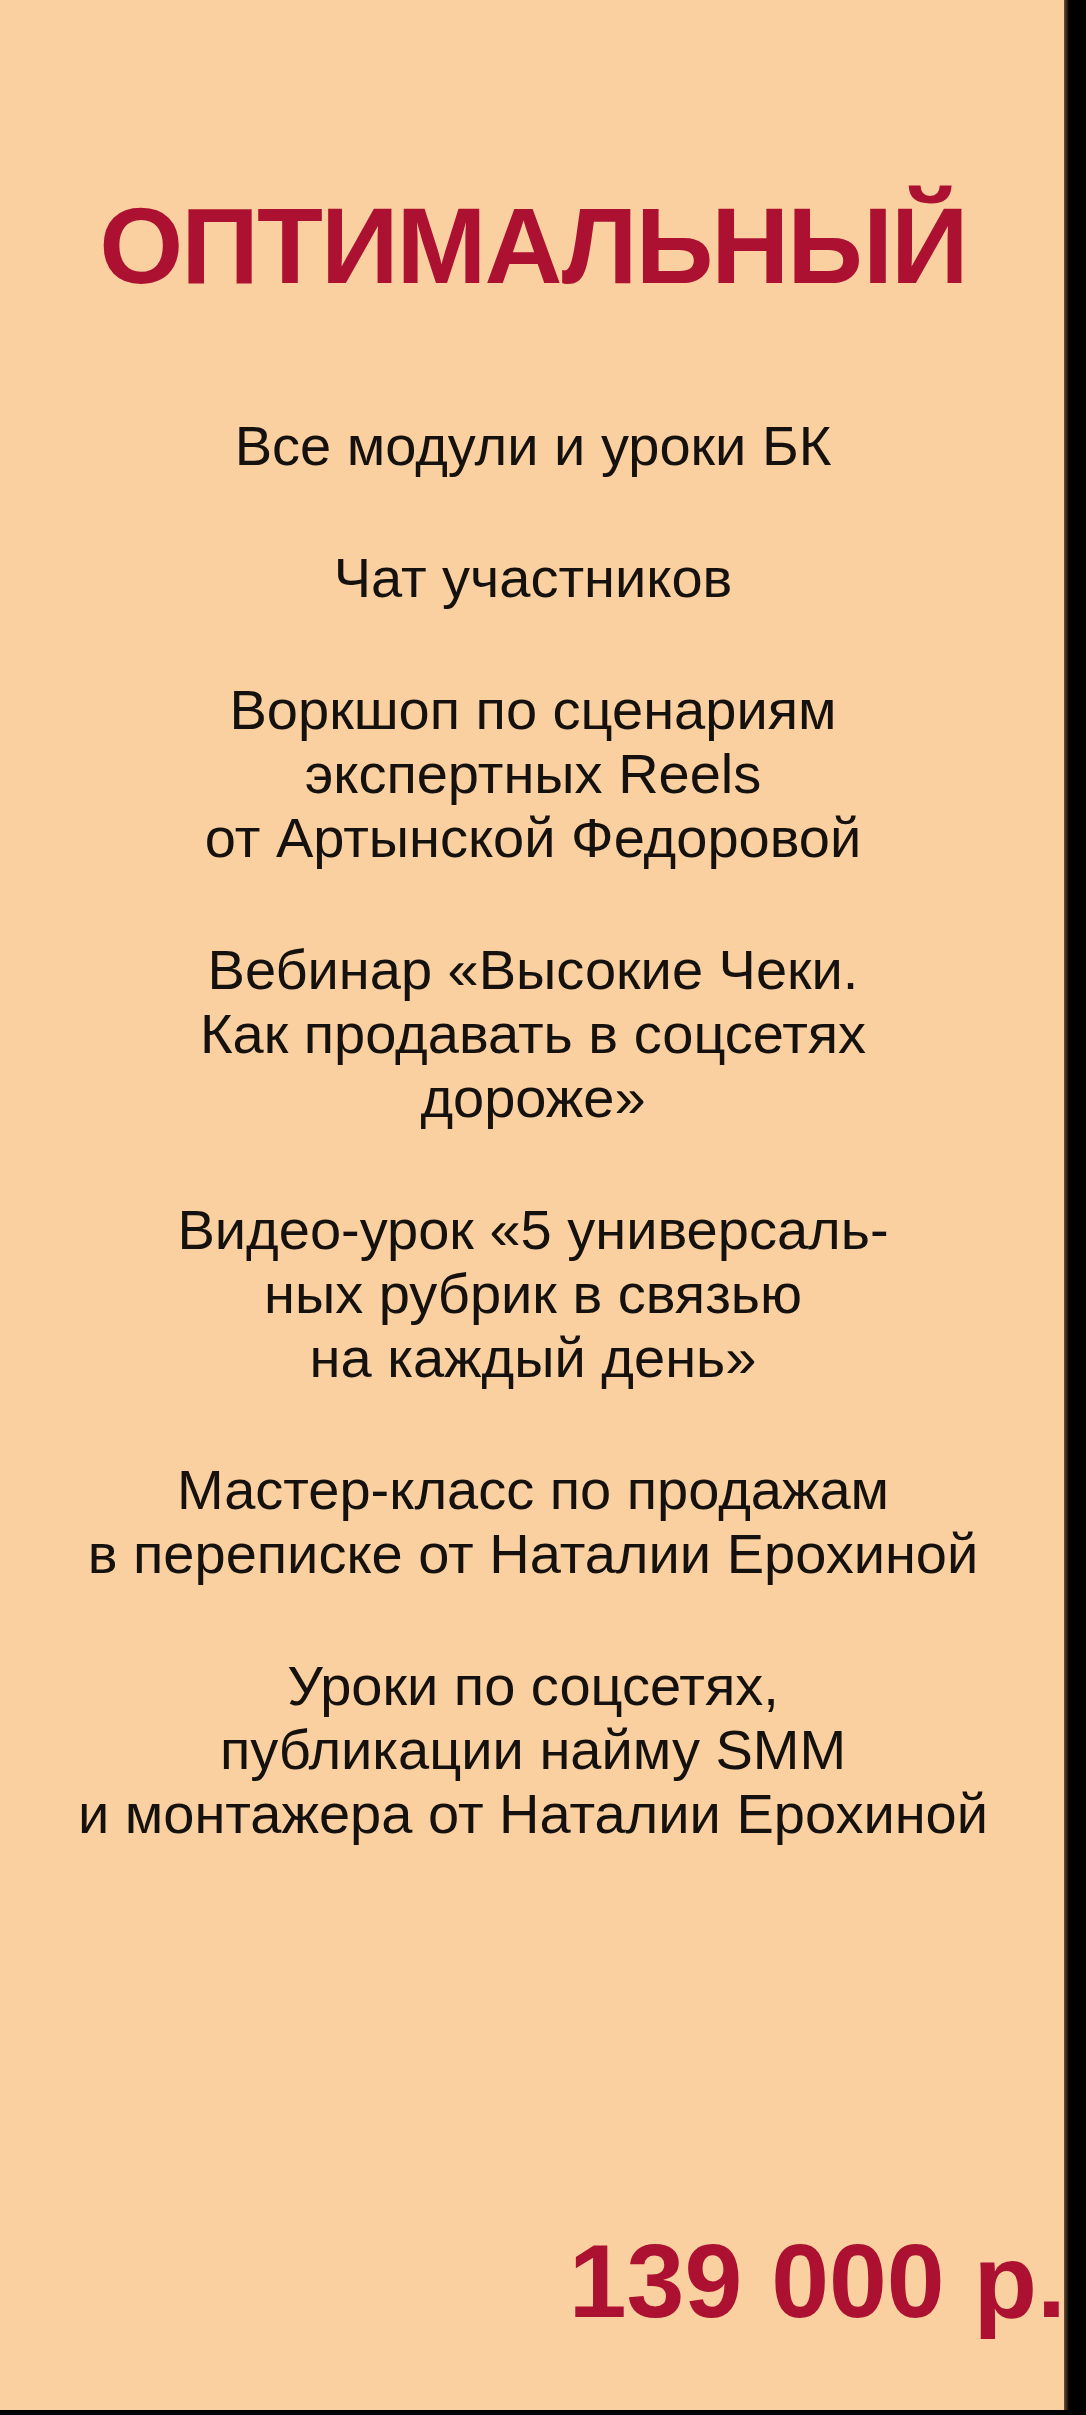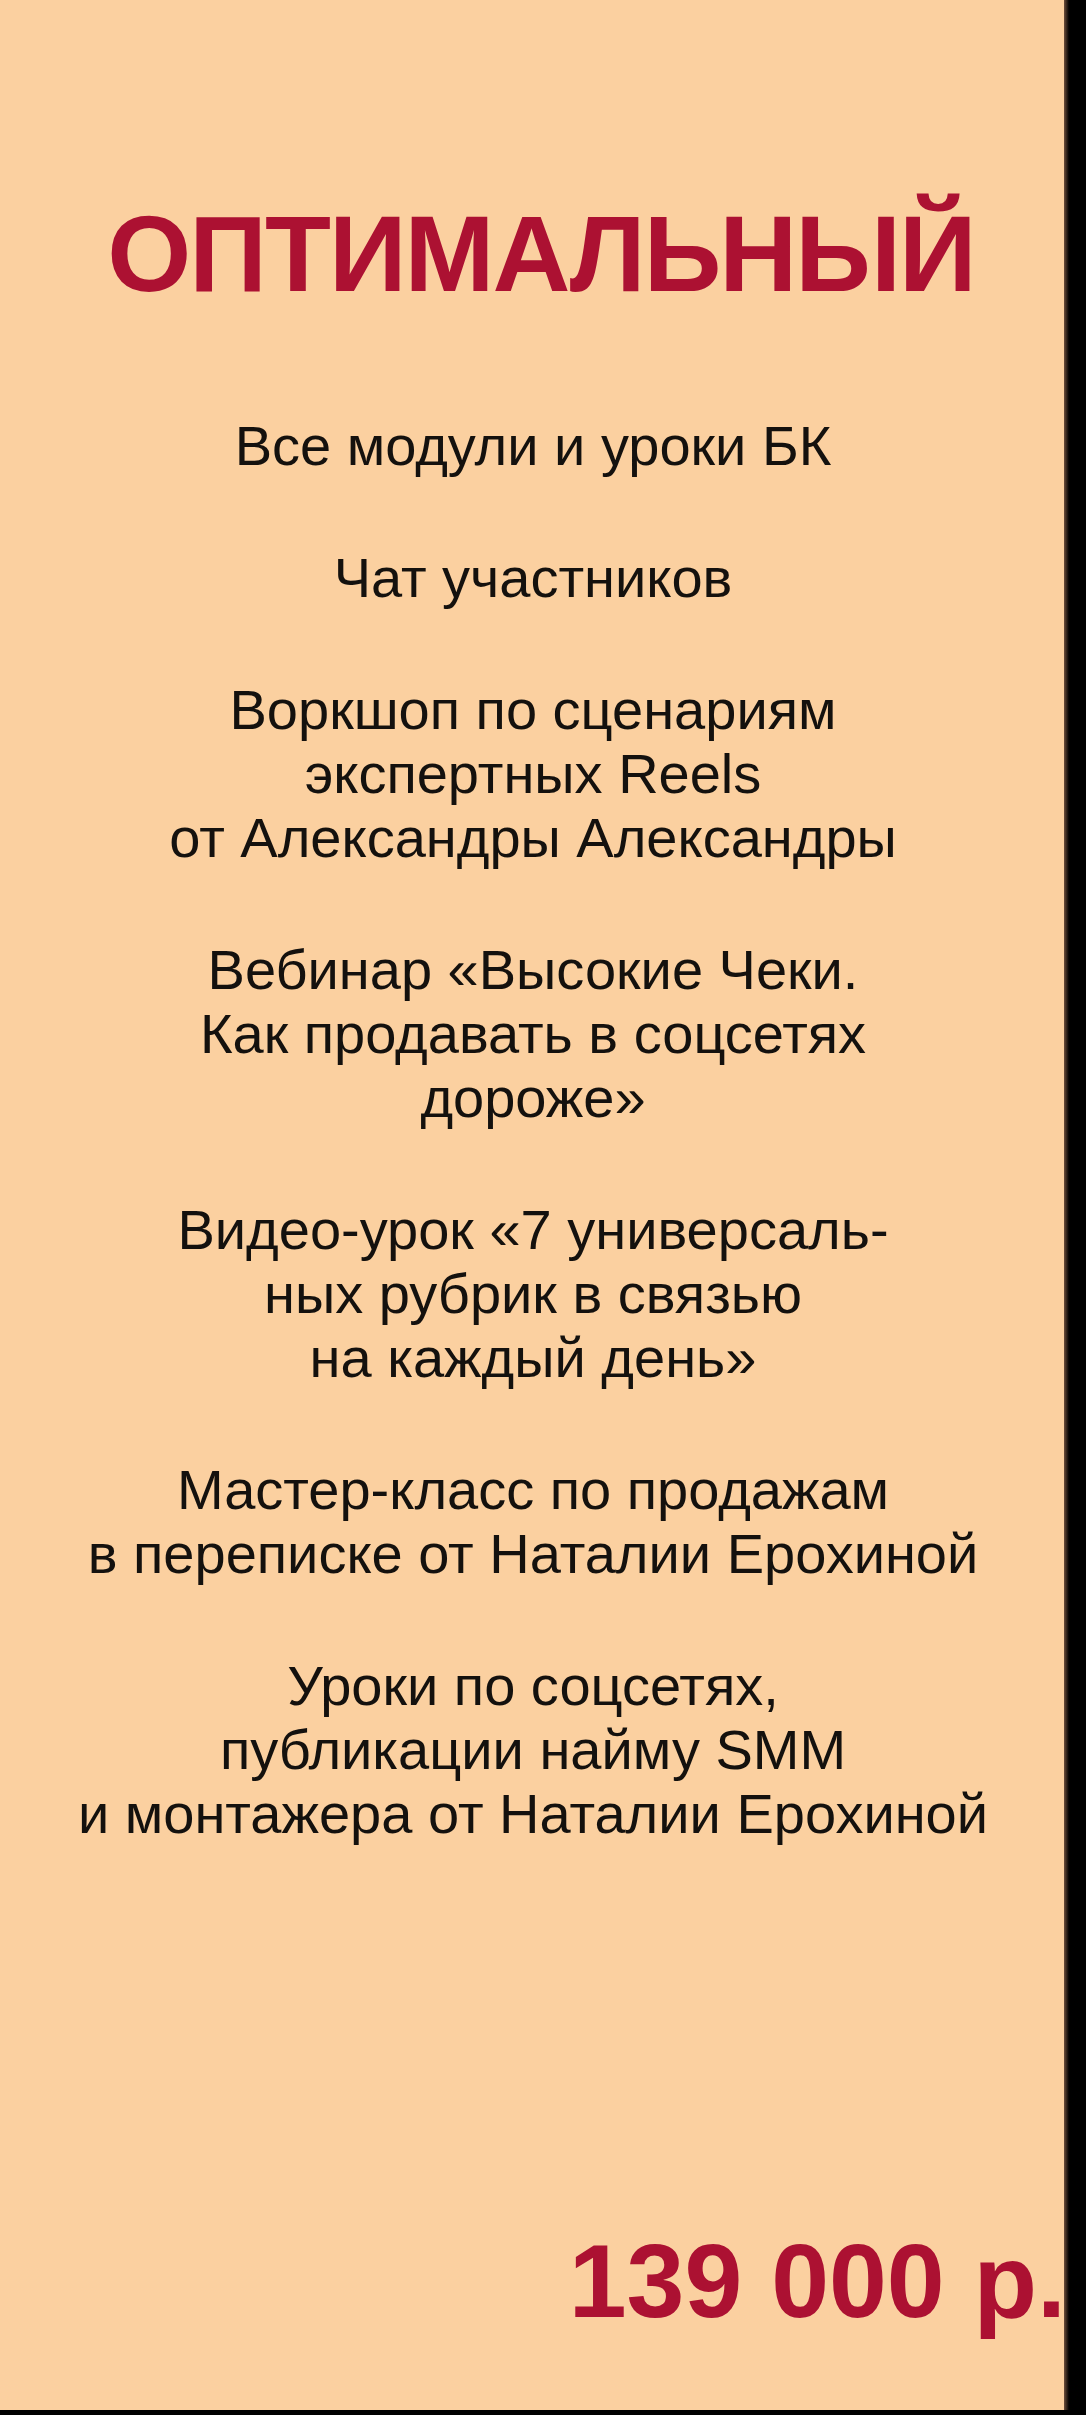--- a/index.html
+++ b/index.html
@@ -19,21 +19,21 @@
     left: 0;
     top: 0;
     width: 1066px;
     height: 100%;
   }
   .title {
     position: absolute;
     top: 186px;
     left: 0;
     width: 100%;
-    margin: 8px;
+    margin: 0;
     text-align: center;
     font-size: 108px;
     font-weight: bold;
     letter-spacing: -2px;
     line-height: 1.12;
     color: var(--accent, #ac1132);
   }
   .features {
     position: absolute;
     top: 414px;
@@ -85,29 +85,29 @@
   <div class="features">
       <div class="feature">
         <div>Все модули и уроки БК</div>
       </div>
       <div class="feature">
         <div>Чат участников</div>
       </div>
       <div class="feature">
         <div>Воркшоп по сценариям</div>
         <div>экспертных Reels</div>
-        <div>от Александры Александры</div>
+        <div>от Артынской Федоровой</div>
       </div>
       <div class="feature">
         <div>Вебинар «Высокие Чеки.</div>
         <div>Как продавать в соцсетях</div>
         <div>дороже»</div>
       </div>
       <div class="feature">
-        <div>Видео-урок «7 универсаль-</div>
+        <div>Видео-урок «5 универсаль-</div>
         <div>ных рубрик в связью</div>
         <div>на каждый день»</div>
       </div>
       <div class="feature">
         <div>Мастер-класс по продажам</div>
         <div>в переписке от Наталии Ерохиной</div>
       </div>
       <div class="feature">
         <div>Уроки по соцсетях,</div>
         <div>публикации найму SMM</div>

